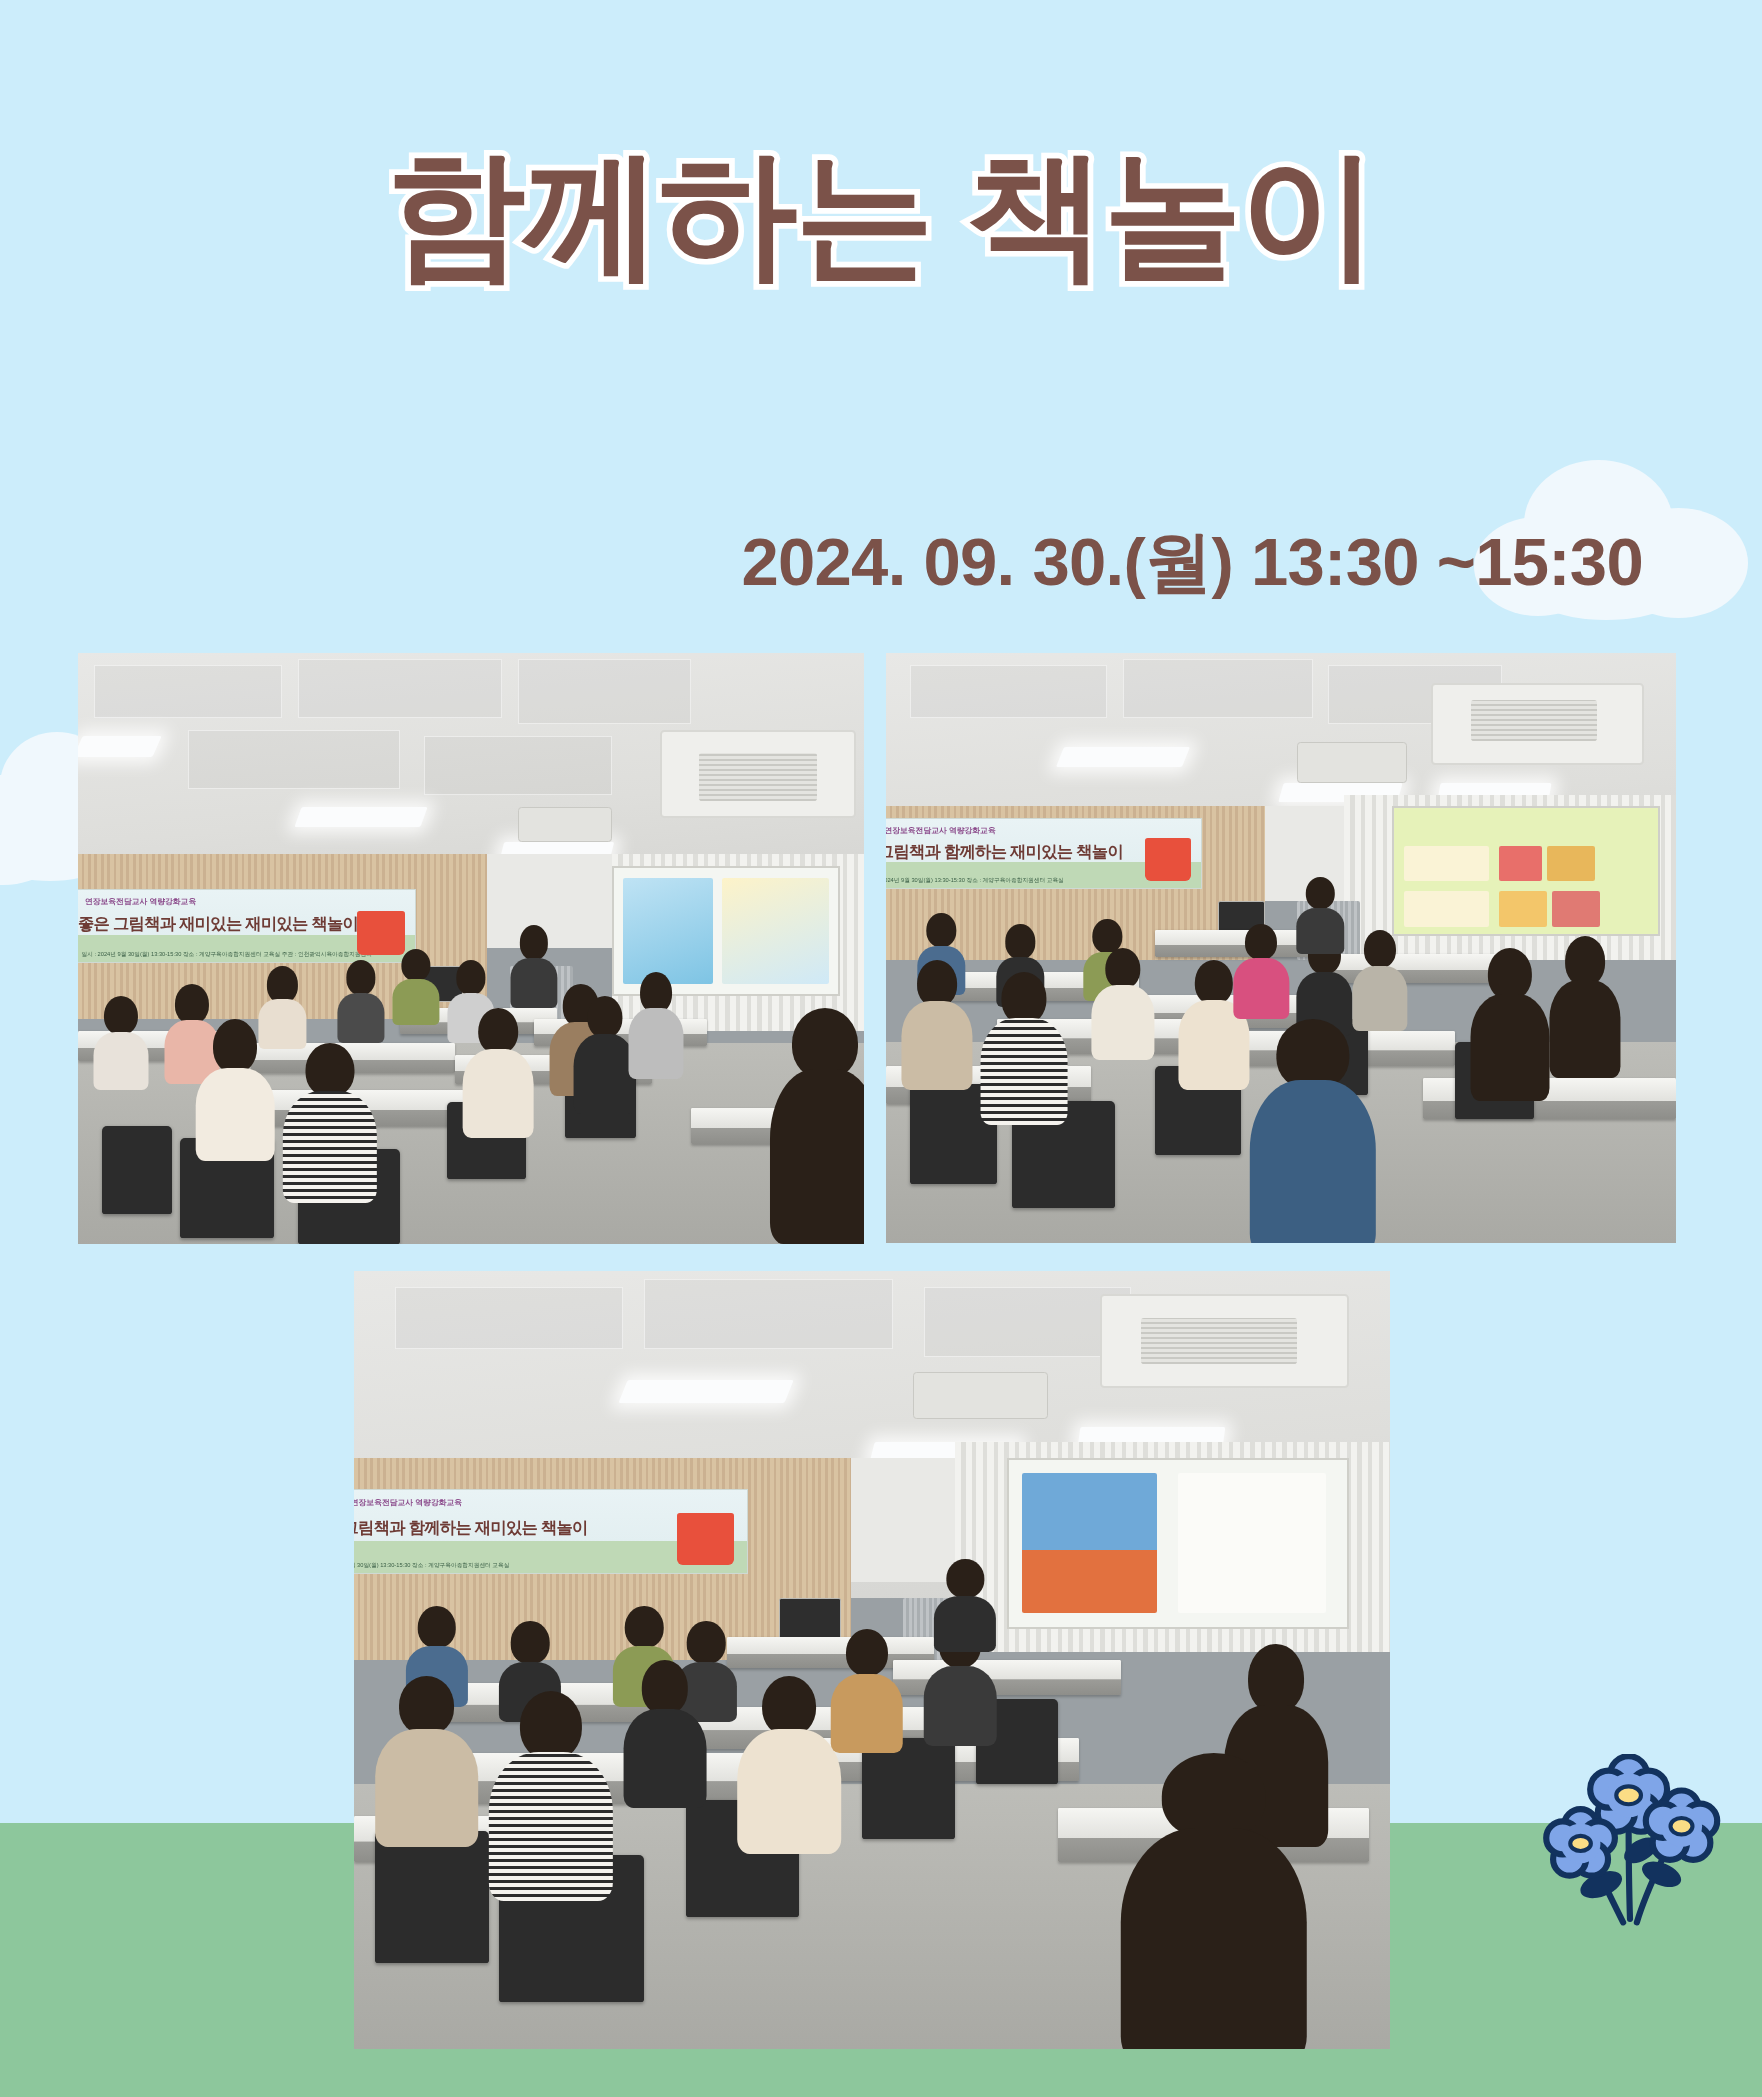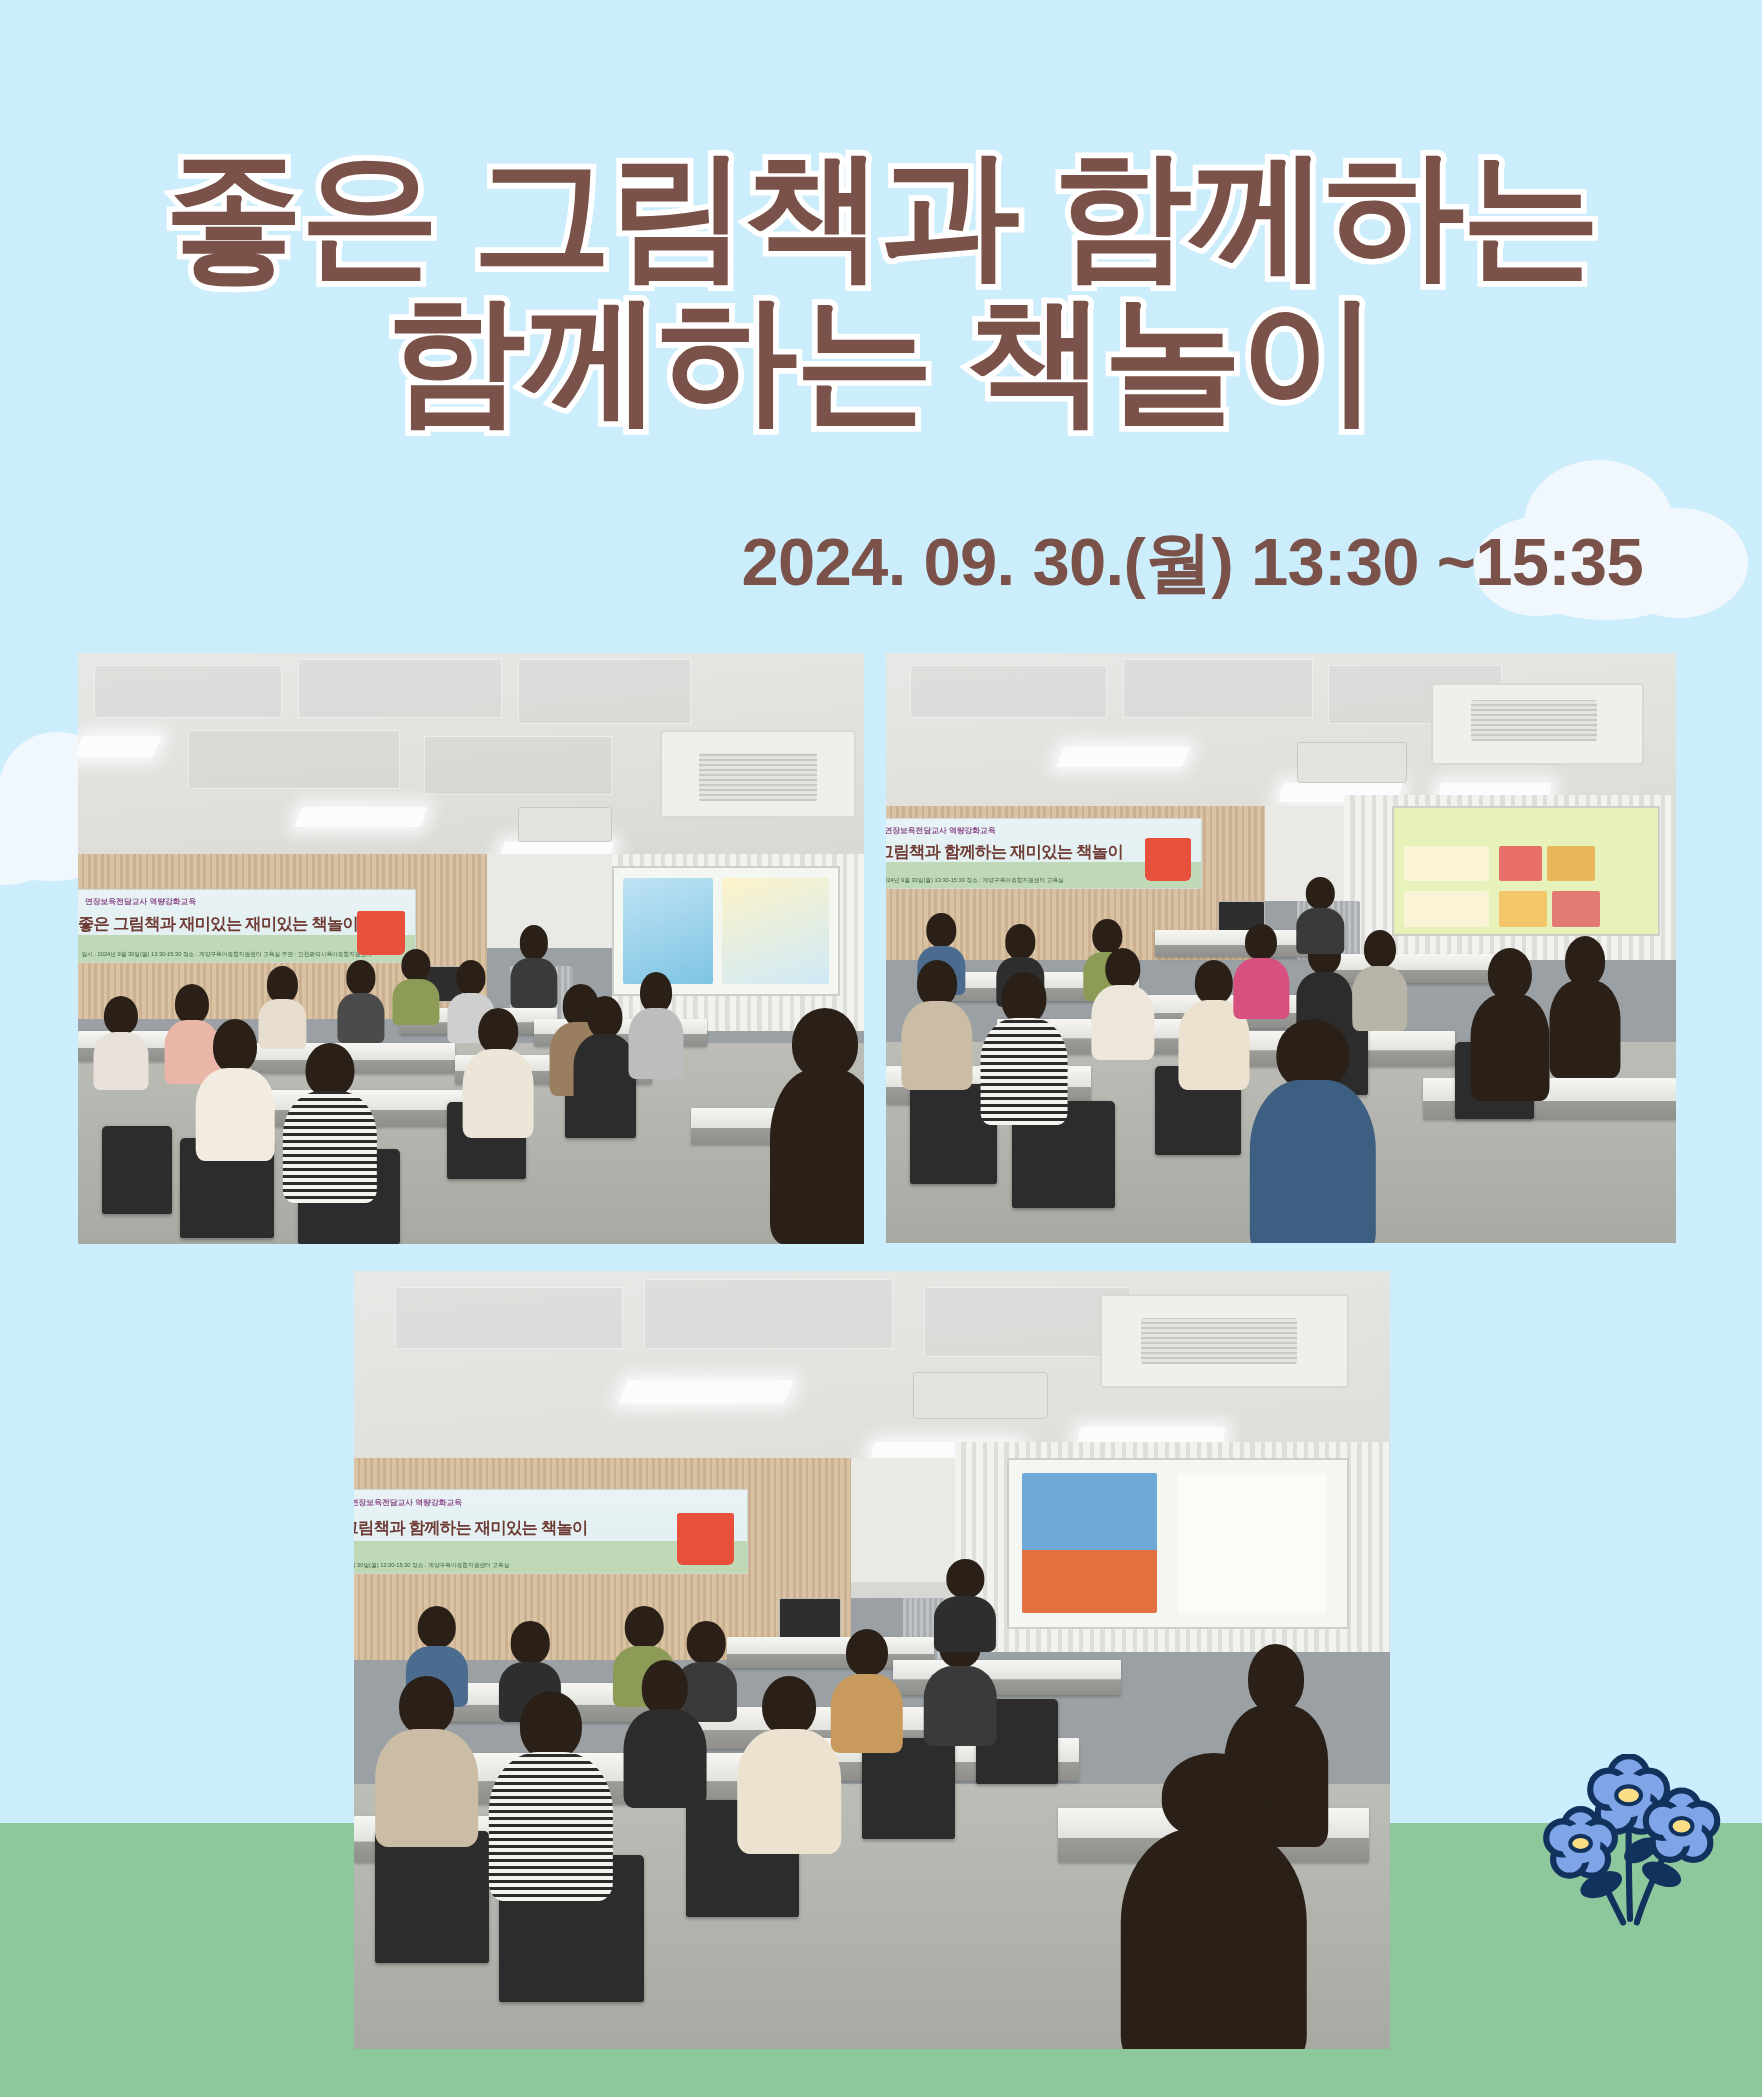--- a/index.html
+++ b/index.html
@@ -240,25 +240,24 @@
 
   <div class="cloud" id="cloud-right">
     <div class="puff p1"></div>
       <div class="puff p2"></div>
     <div class="puff p3"></div>
       <div class="puff p4"></div>
   </div>
 
 
   <div id="title-block">
-    <span class="title-line">좋은 그림책과 함께하는</span>
     <span class="title-line">함께하는 책놀이</span>
   </div>
 
-  <div id="date-line">2024. 09. 30.(월) 13:30 ~15:35</div>
+  <div id="date-line">2024. 09. 30.(월) 13:30 ~15:30</div>
 
   <div class="photo" id="photo-1">
     <div class="scene">
       <div class="ceiling"></div>
       <div class="ceiling-tile" style="left:2%;top:2%;width:24%;height:9%"></div>
       <div class="ceiling-tile" style="left:28%;top:1%;width:26%;height:10%"></div>
       <div class="ceiling-tile" style="left:56%;top:1%;width:22%;height:11%"></div>
       <div class="ceiling-tile" style="left:14%;top:13%;width:27%;height:10%"></div>
       <div class="ceiling-tile" style="left:44%;top:14%;width:24%;height:10%"></div>
       <div class="ceiling-light" style="left:0%;top:14%;width:10%;height:3.6%;transform:skewX(-24deg)"></div>

